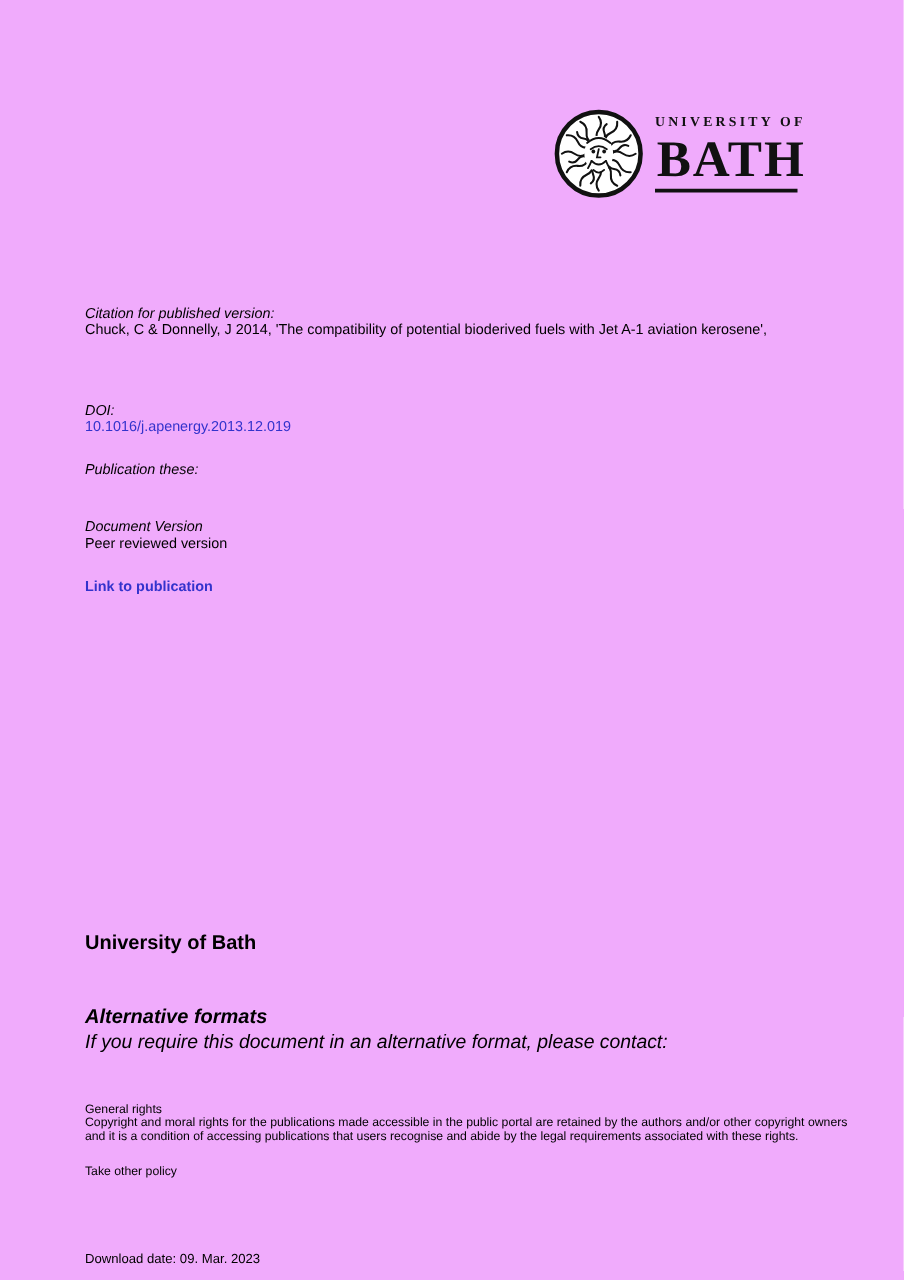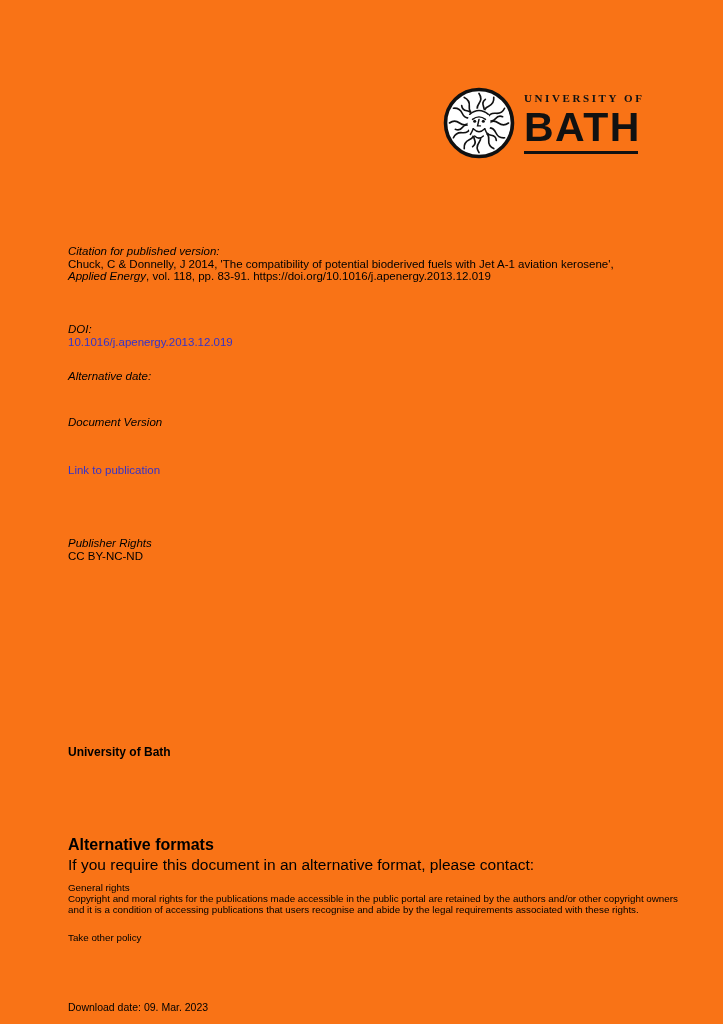--- a/index.html
+++ b/index.html
@@ -1,59 +1,60 @@
 <!DOCTYPE html>
 <html><head>
 <meta charset="utf-8">
 <style>
   html,body { margin:0; padding:0; background:#ffffff; }
   .page {
     position:relative;
     width:723px; height:1024px;
-    background:#f97316;
+    background:#f0abfc;
     font-family:"Liberation Sans", sans-serif;
     color:#000;
     overflow:hidden;
   }
 
   
   .logo {
     position:absolute; top:87px; left:443px;
     display:flex; align-items:center; gap:9px;
   }
   .crest { width:72px; height:72px; display:block; }
   .wordmark { display:flex; flex-direction:column; }
   .wm-top {
     font-family:"Liberation Serif", serif;
     font-weight:700; font-size:11px; letter-spacing:2.6px;
     color:#111; white-space:nowrap;
   }
   .wm-bath {
-    font-family:Liberation Sans, sans-serif;
+    font-family:Liberation Serif, serif;
     font-weight:700; font-size:41px; letter-spacing:1.5px;
     line-height:0.95; color:#111; white-space:nowrap;
     margin-top:4px;
+    text-align:right;
   }
   .wm-rule { height:2.5px; background:#111; margin-top:4px; width:114px; }
 
   
   .sec { position:absolute; left:68px; width:615px; font-size:11.5px; line-height:1.1; }
   .italic { font-style:italic; }
   a.link-text { color:#3333cc; text-decoration:none; cursor:pointer; }
 
   .sec-citation   { top:245px; }
   .sec-doi        { top:323px; }
   .sec-pubdate    { top:370px; }
   .sec-docver     { top:416px; }
-  .sec-linkpub    { top:464px; }
+  .sec-linkpub    { top:464px;font-weight:bold; }
   .sec-rights     { top:537px; }
 
-  .sec-university { top:746px; font-weight:700; font-size:12px; }
+  .sec-university { top:746px; font-weight:700; font-size:16px; }
 
-  .sec-altformats { top:835px; font-size:15.5px; line-height:1.28; }
+  .sec-altformats { top:804px; font-size:15.5px; line-height:1.28;font-style:italic; }
   .sec-altformats .heading { font-weight:700; font-size:16px; }
 
   .sec-small { font-size:9.8px; line-height:1.13; }
   .sec-general  { top:882px; }
   .sec-takedown { top:932px; }
   .sec-small .heading { font-weight:400; }
 
   .sec-download { top:1002px; font-size:10.5px; }
 </style>
 </head>
@@ -106,44 +107,40 @@
     <div class="wordmark">
       <div class="wm-top">UNIVERSITY OF</div>
       <div class="wm-bath">BATH</div>
       <div class="wm-rule"></div>
     </div>
   </div>
 
   <section class="sec sec-citation">
     <div class="italic">Citation for published version:</div>
     <div>Chuck, C &amp; Donnelly, J 2014, 'The compatibility of potential bioderived fuels with Jet A-1 aviation kerosene',</div>
-    <div><span class="italic">Applied Energy</span><span>, vol. 118, pp. 83-91. https://doi.org/10.1016/j.apenergy.2013.12.019</span></div>
   </section>
 
   <section class="sec sec-doi">
     <div class="italic">DOI:</div>
     <a class="link-text">10.1016/j.apenergy.2013.12.019</a>
   </section>
 
   <section class="sec sec-pubdate">
-    <div class="italic">Alternative date:</div>
+    <div class="italic">Publication these:</div>
   </section>
 
   <section class="sec sec-docver">
     <div class="italic">Document Version</div>
+    <div>Peer reviewed version</div>
   </section>
 
   <section class="sec sec-linkpub">
     <a class="link-text">Link to publication</a>
   </section>
 
-  <section class="sec sec-rights">
-    <div class="italic">Publisher Rights</div>
-    <div>CC BY-NC-ND</div>
-  </section>
 
   <section class="sec sec-university">University of Bath</section>
 
   <section class="sec sec-altformats">
     <div class="heading">Alternative formats</div>
     <div>If you require this document in an alternative format, please contact:</div>
   </section>
 
   <section class="sec sec-small sec-general">
     <div class="heading">General rights</div>

